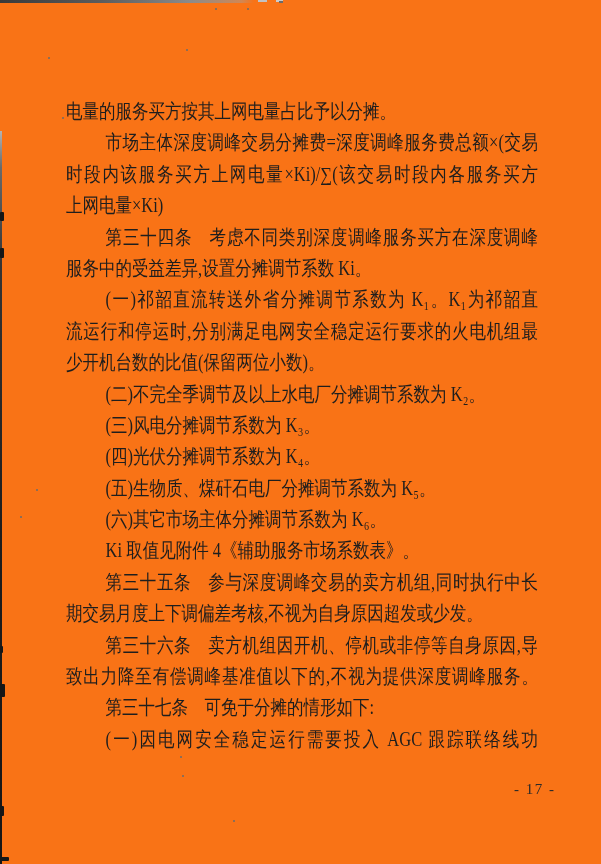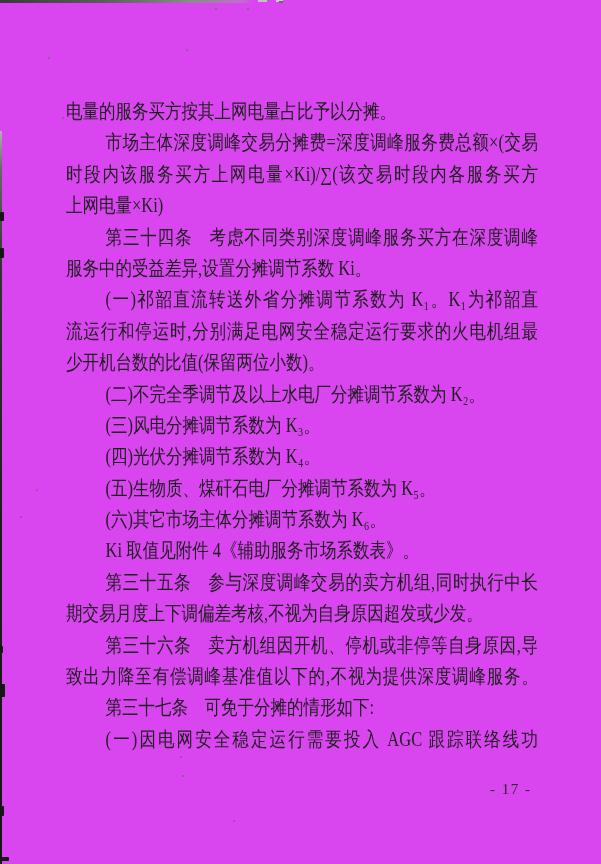--- a/index.html
+++ b/index.html
@@ -1,20 +1,20 @@
 <!DOCTYPE html>
 <html><head>
 <meta charset="utf-8">
 <style>
   html,body { margin:0; padding:0; background:#e8e8e8; }
   .page {
     position:relative;
     width:601px; height:864px;
     margin:0 auto;
-    background:#d946ef;
+    background:#f97316;
     overflow:hidden;
     font-family:"Liberation Serif","DejaVu Serif",serif;
   }
   
   .textblock {
     position:absolute;
     left:66px; top:96px;
     width:572px;
     transform:scaleX(0.825);
     transform-origin:0 0;
@@ -25,21 +25,21 @@
   .ln {
     height:31.4px;
     text-align:justify;
     text-justify:distribute;
     overflow:visible;
   }
   .ln.in { text-indent:48px; }
   .ln.j  { text-align-last:justify; }
   .pagenum {
     position:absolute;
-    left:490px; top:781px;
+    left:514px; top:781px;
     font-size:15px;
     letter-spacing:1.5px;
     color:#2a2a2a;
     white-space:pre;
   }
   
   .art { position:absolute; pointer-events:none; }
   .band-top {
     left:0; top:0; width:254px; height:3px;
     background:linear-gradient(to right,#3a3a3a 0%,#5c5c5c 40%,#8b8b8b 75%,rgba(160,160,160,.45) 95%,rgba(160,160,160,0) 100%);

